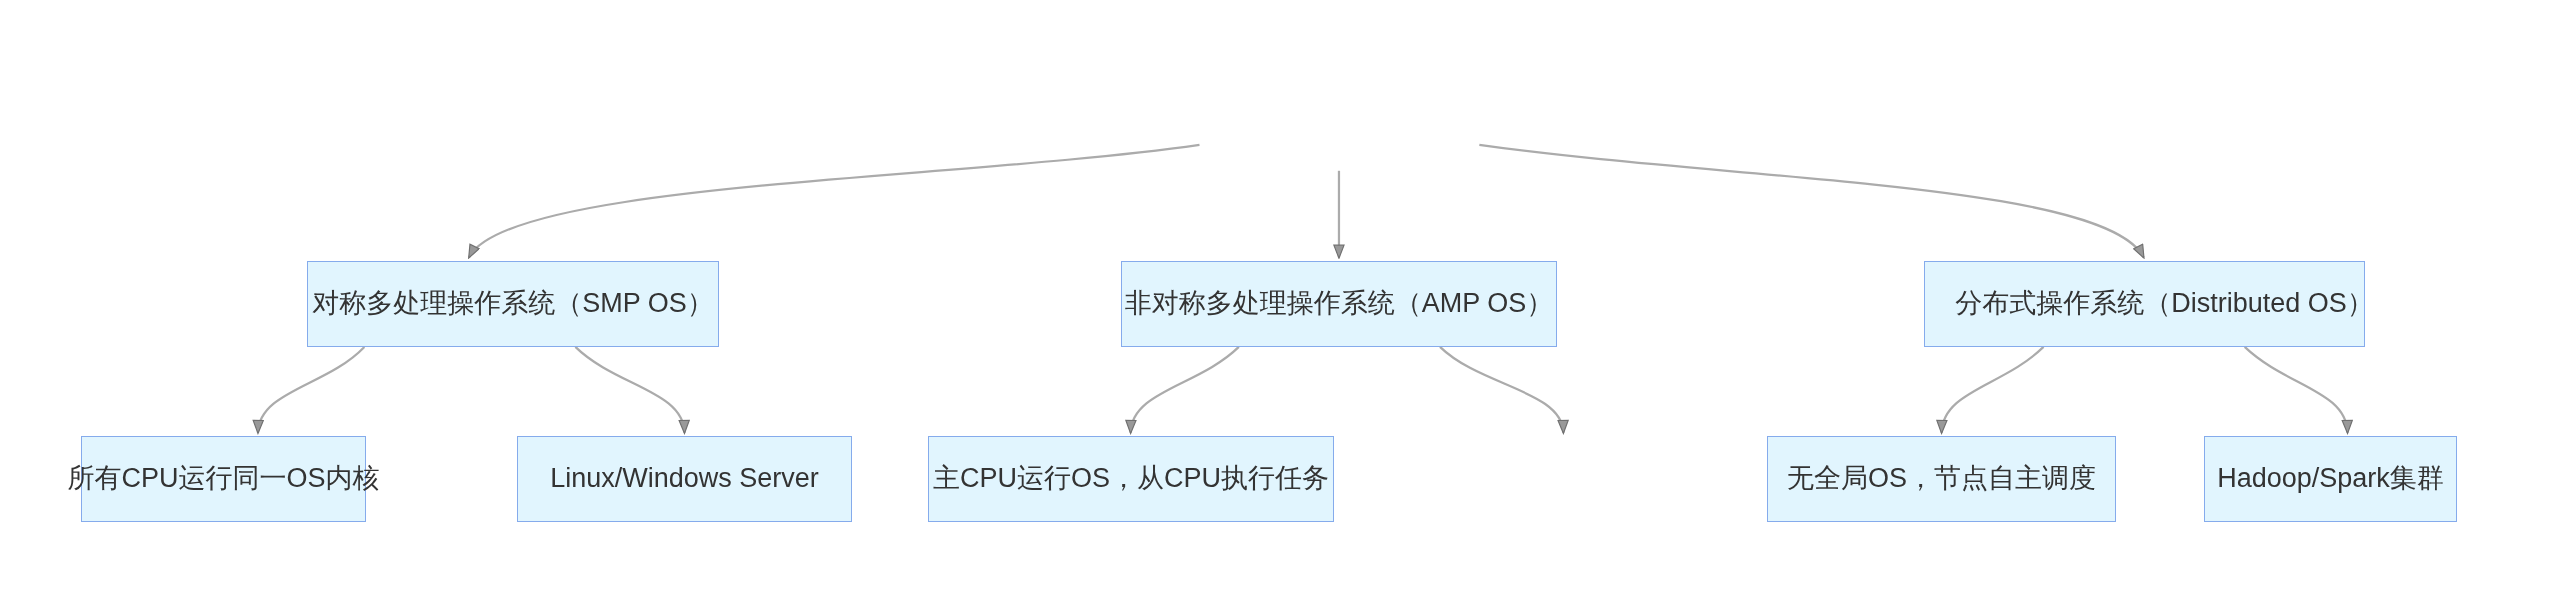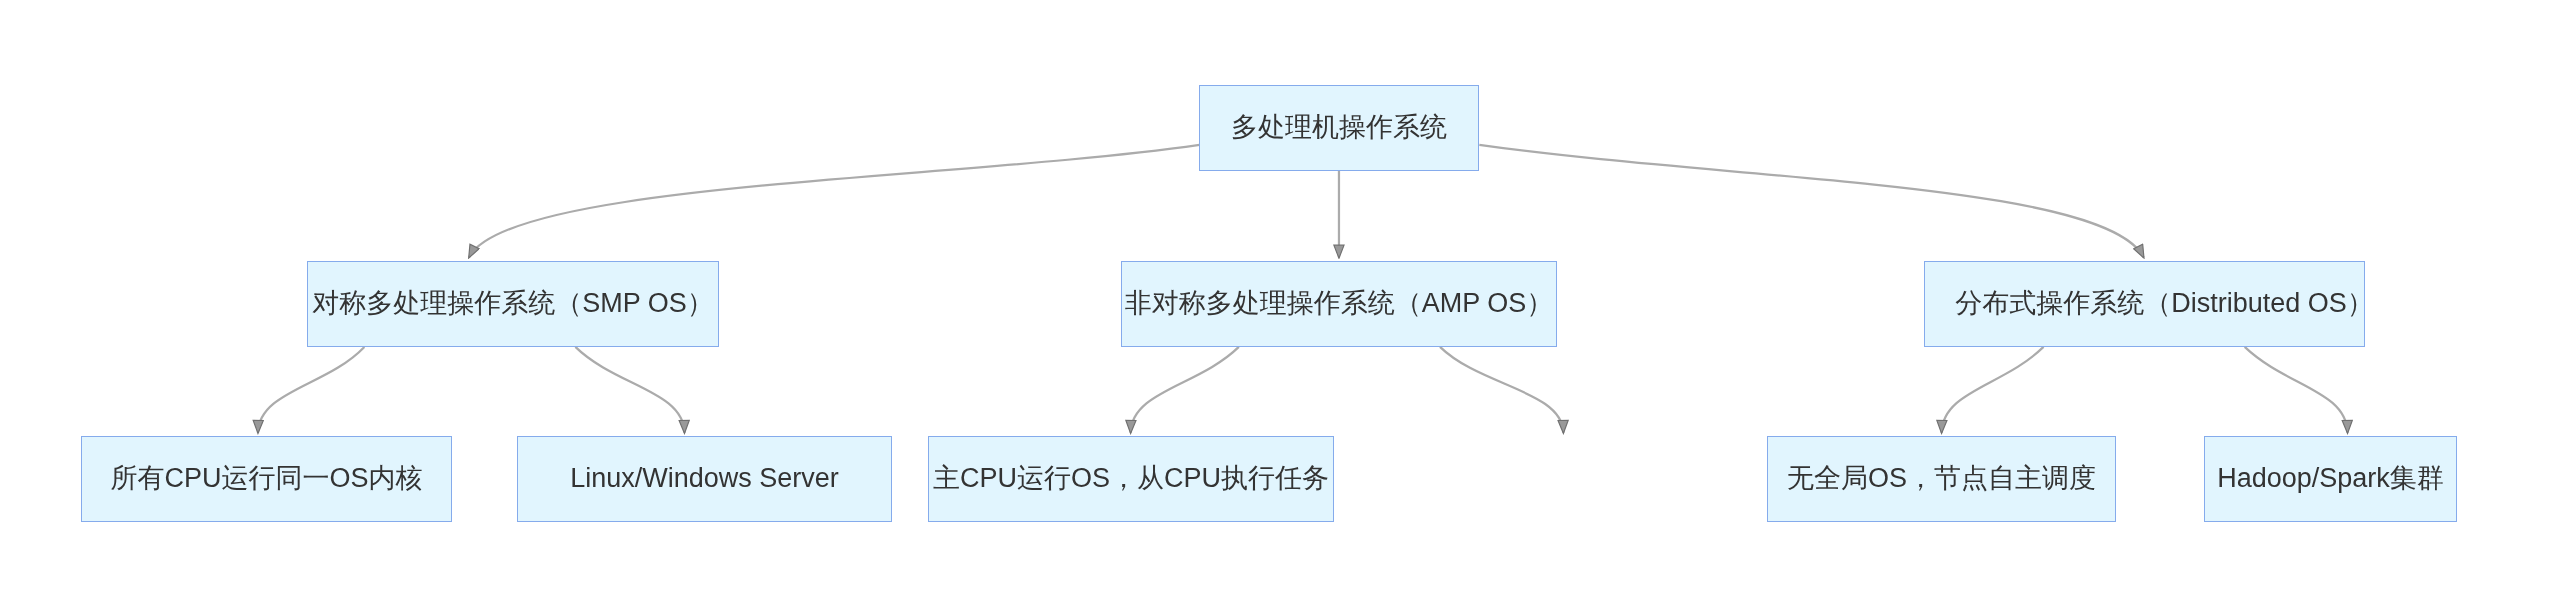--- a/index.html
+++ b/index.html
@@ -68,41 +68,38 @@
     <path class="edge" d="M 1497 191 C 1497 225, 1497 255, 1497 288" marker-end="url(#arrowhead)"></path>
     <path class="edge" d="M 1654 162 C 1935 202, 2355 204, 2397 288" marker-end="url(#arrowhead)"></path>
     <path class="edge" d="M 407 388 C 365 432, 289 437, 288 484" marker-end="url(#arrowhead)"></path>
     <path class="edge" d="M 643 388 C 688 432, 764 437, 765 484" marker-end="url(#arrowhead)"></path>
     <path class="edge" d="M 1385 388 C 1340 432, 1265 437, 1264 484" marker-end="url(#arrowhead)"></path>
     <path class="edge" d="M 1610 388 C 1655 432, 1747 437, 1748 484" marker-end="url(#arrowhead)"></path>
     <path class="edge" d="M 2285 388 C 2240 432, 2172 437, 2171 484" marker-end="url(#arrowhead)"></path>
     <path class="edge" d="M 2510 388 C 2556 432, 2624 437, 2625 484" marker-end="url(#arrowhead)"></path>
   </svg>
 
-  <div class="node" style="left:1199px; top:85px; width:280px; height:86px;">
-    <span class="node-label">多处理机操作系统</span>
-  </div>
 
   <div class="node" style="left:261px; top:261px; width:412px; height:86px;margin-left:46px;">
     <span class="node-label">对称多处理操作系统（SMP OS）</span>
   </div>
 
   <div class="node" style="left:1121px; top:261px; width:436px; height:86px;">
     <span class="node-label">非对称多处理操作系统（AMP OS）</span>
   </div>
 
   <div class="node" style="left:1924px; top:261px; width:441px; height:86px;padding-left:40px;">
     <span class="node-label">分布式操作系统（Distributed OS）</span>
   </div>
 
-  <div class="node" style="left:81px; top:436px; width:371px; height:86px;">
+  <div class="node" style="left:81px; top:436px; width:285px; height:86px;">
     <span class="node-label">所有CPU运行同一OS内核</span>
   </div>
 
-  <div class="node" style="left:517px; top:436px; width:375px; height:86px;">
+  <div class="node" style="left:517px; top:436px; width:335px; height:86px;">
     <span class="node-label">Linux/Windows Server</span>
   </div>
 
   <div class="node" style="left:928px; top:436px; width:406px; height:86px;">
     <span class="node-label">主CPU运行OS，从CPU执行任务</span>
   </div>
 
 
   <div class="node" style="left:1767px; top:436px; width:349px; height:86px;">
     <span class="node-label">无全局OS，节点自主调度</span>

